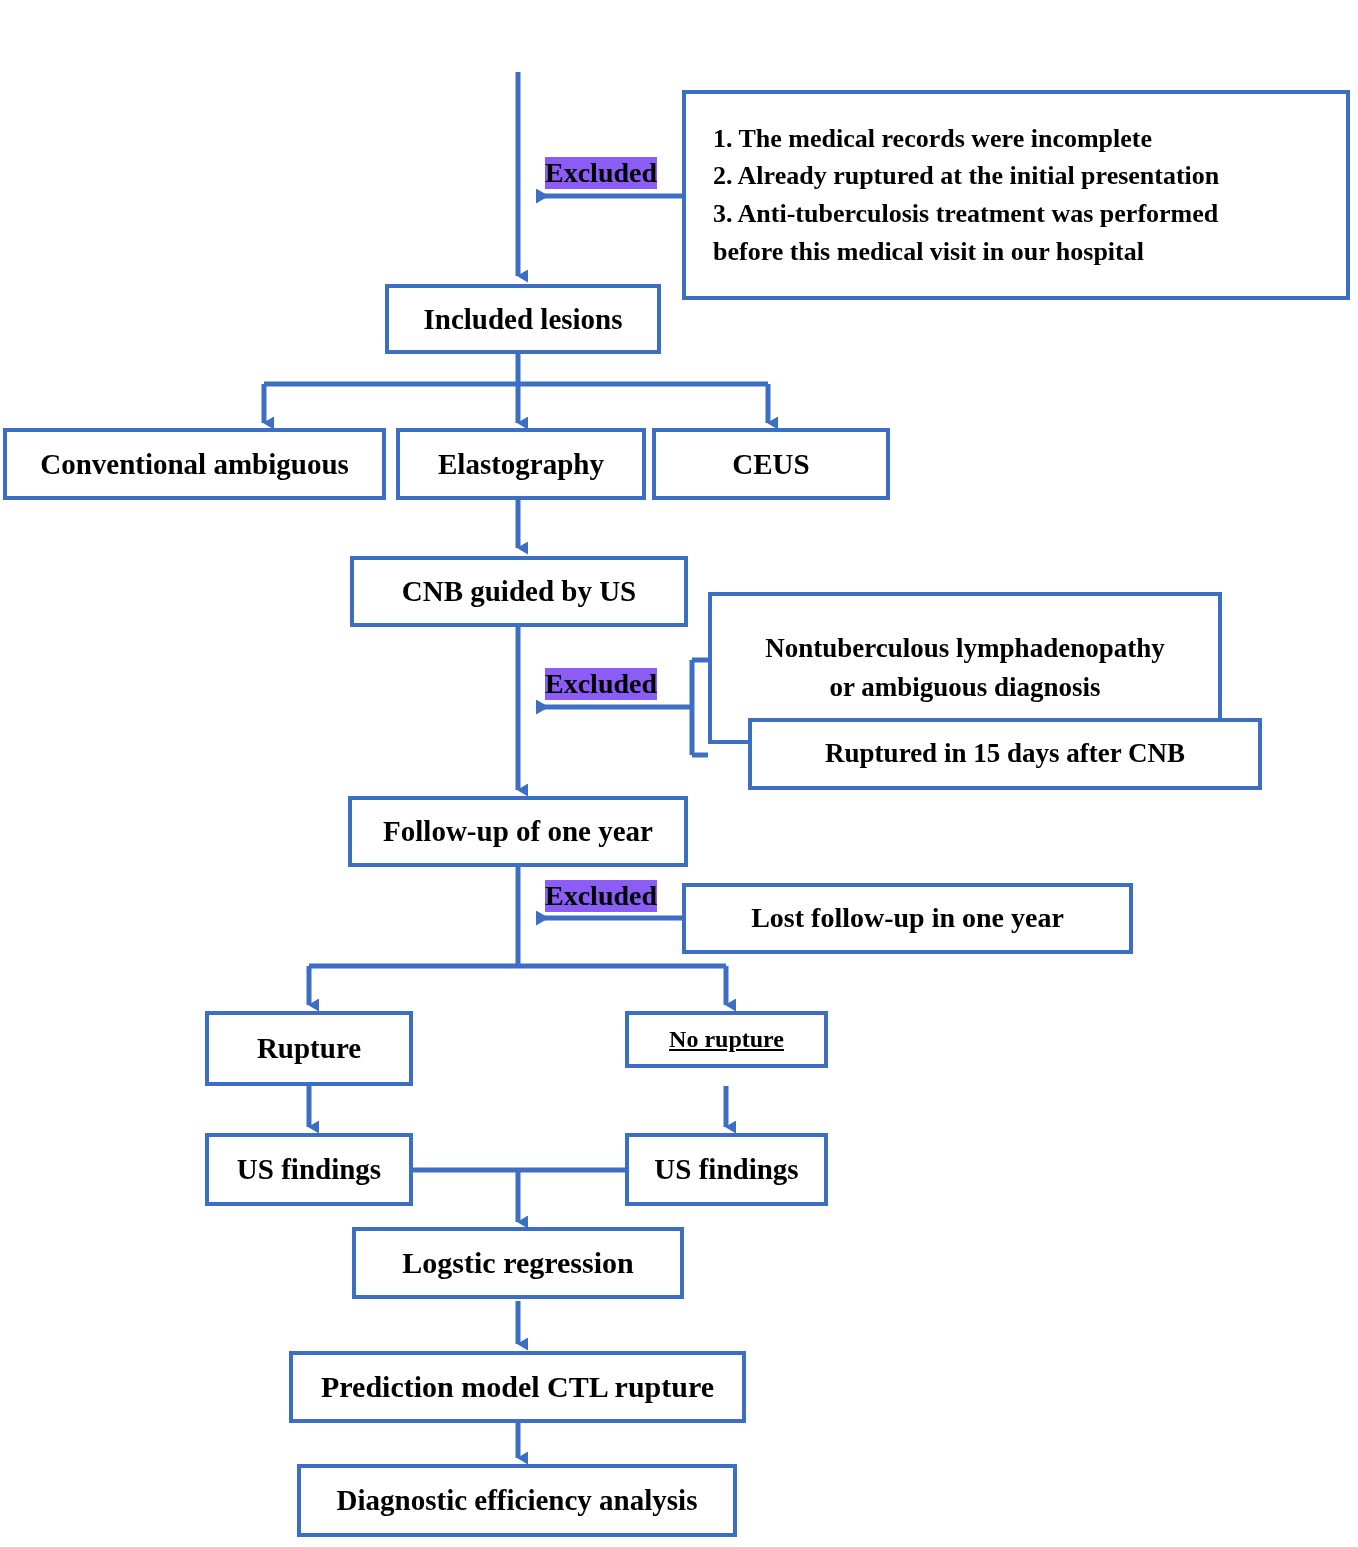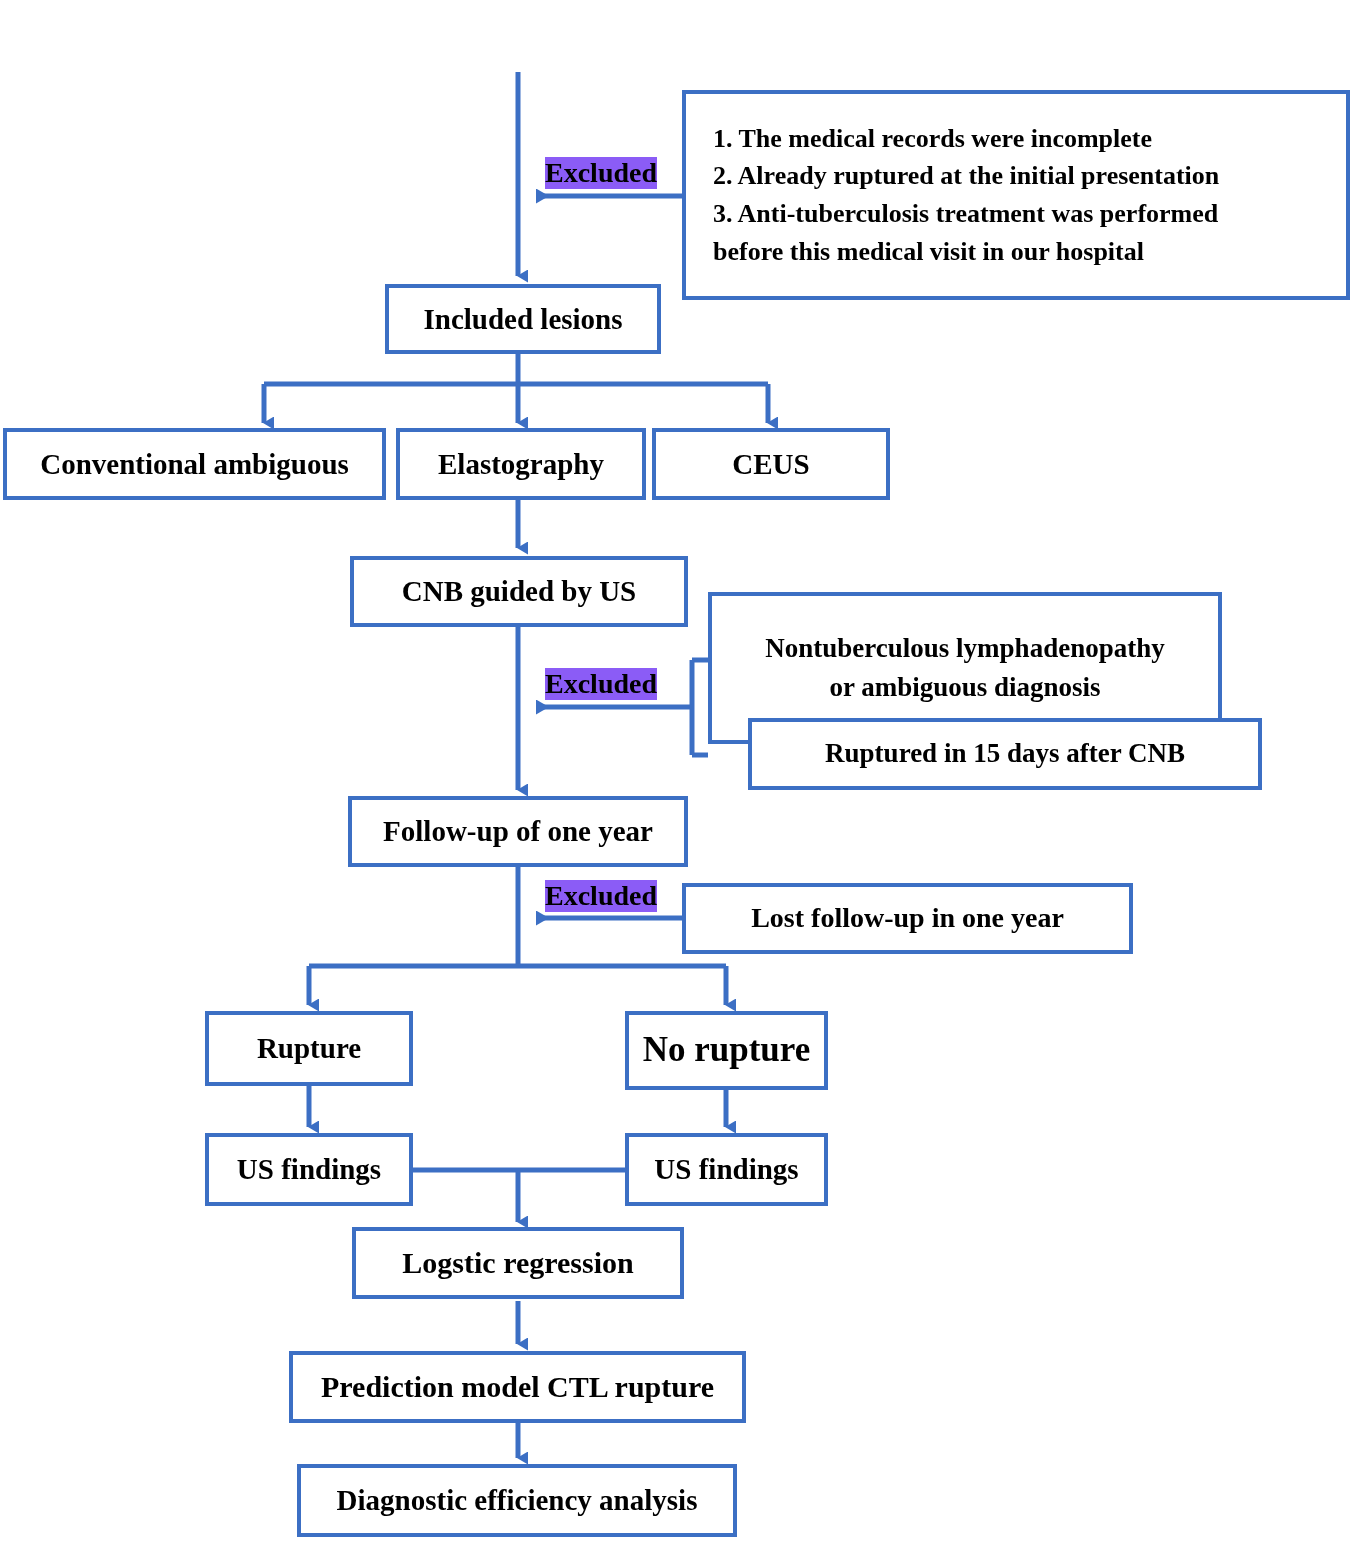--- a/index.html
+++ b/index.html
@@ -157,21 +157,21 @@
   </div>
 
   <div class="node" style="left:682px; top:883px; width:451px; height:71px; font-size:28px;">
     <span class="label">Lost follow-up in one year</span>
   </div>
 
   <div class="node" style="left:205px; top:1011px; width:208px; height:75px; font-size:29px;">
     <span class="label">Rupture</span>
   </div>
 
-  <div class="node" style="left:625px; top:1011px; width:203px; height:79px; font-size:35px;">
+  <div class="node" style="left:625px; top:1011px; width:203px; height:57px; font-size:24px;text-decoration:underline;">
     <span class="label">No rupture</span>
   </div>
 
   <div class="node" style="left:205px; top:1133px; width:208px; height:73px; font-size:29px;">
     <span class="label">US findings</span>
   </div>
 
   <div class="node" style="left:625px; top:1133px; width:203px; height:73px; font-size:29px;">
     <span class="label">US findings</span>
   </div>

